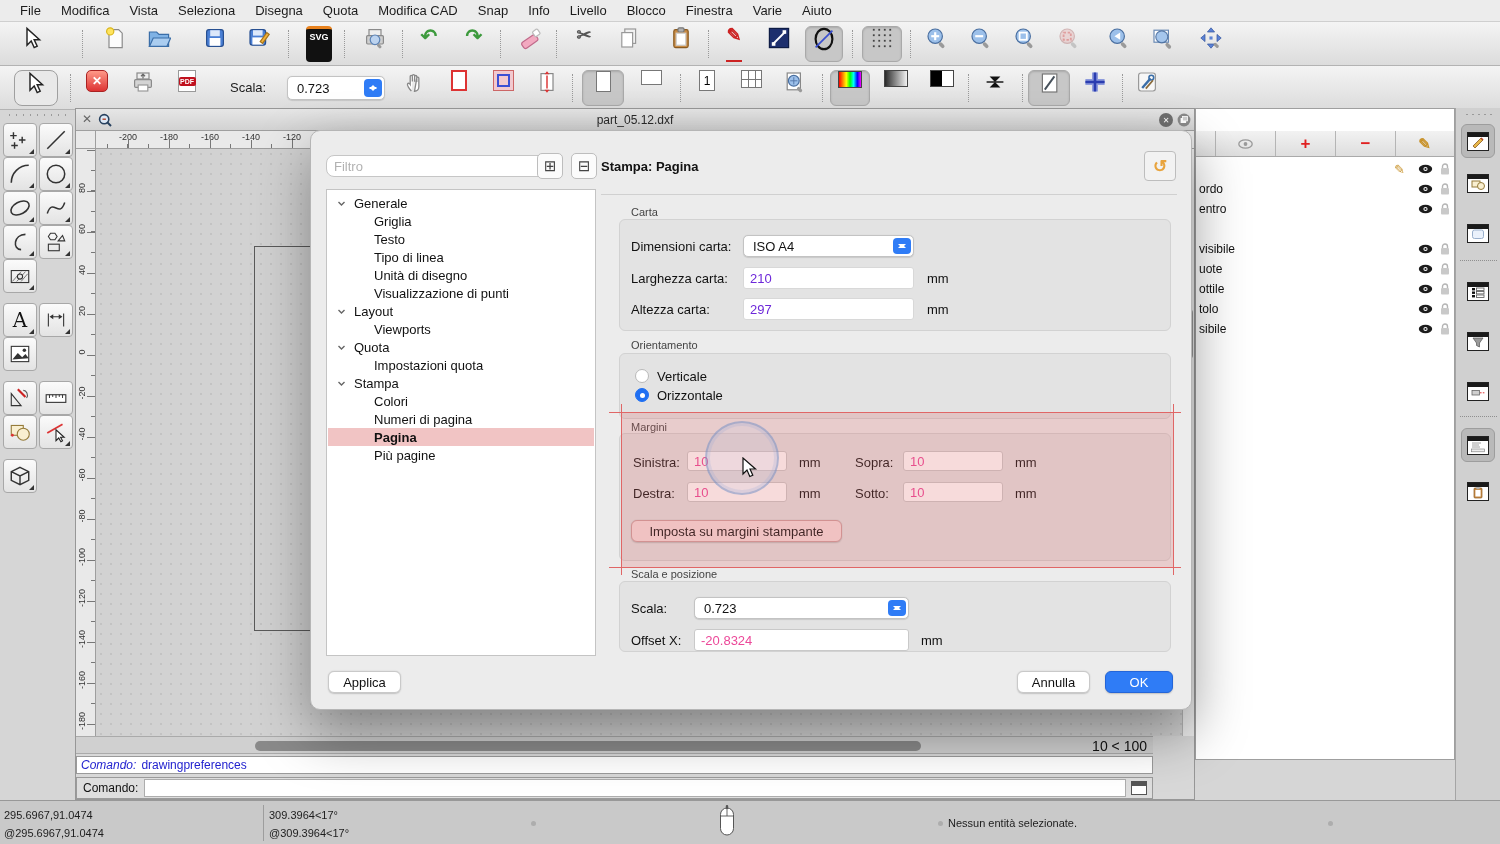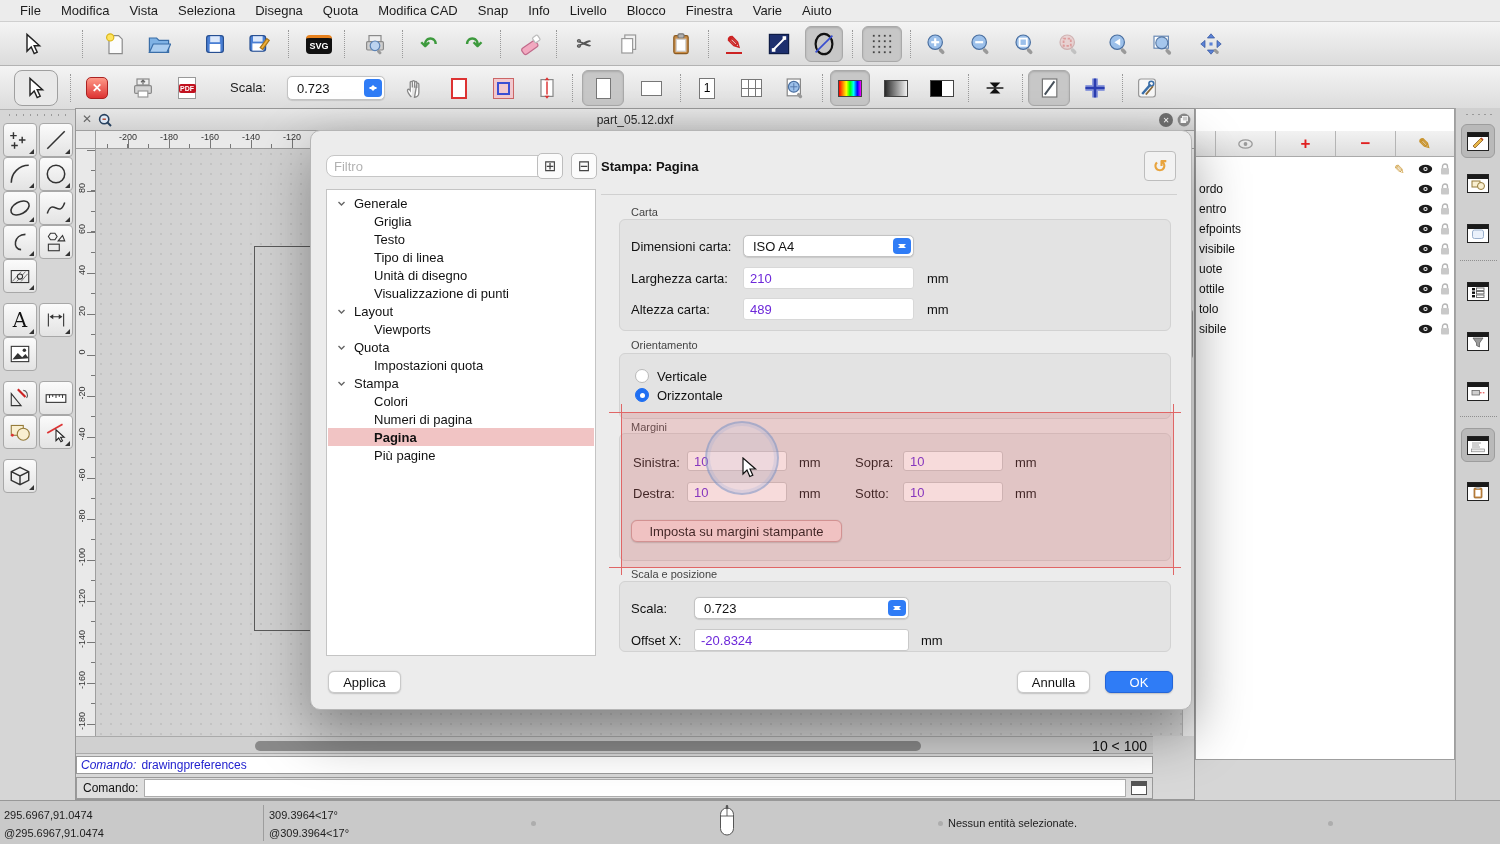--- a/index.html
+++ b/index.html
@@ -8,21 +8,21 @@
   .abs { position:absolute; }
 
   
   #menubar { left:0; top:0; width:1500px; height:22px; background:#ececec; border-bottom:1px solid #cfcfcf; display:flex; align-items:center; padding-left:10px; }
   #menubar .mi { font-size:13px; color:#1c1c1c; padding:0 10px; }
 
   
   .tbar { left:0; width:1500px; background:linear-gradient(#f4f4f4,#dcdcdc); border-bottom:1px solid #b3b3b3; }
   #tbar1 { top:22px; height:44px; }
   #tbar2 { top:66px; height:44px; }
-  .tbtn { position:absolute; top:4px; width:38px; height:36px; border-radius:6px; display:flex; align-items:center; justify-content:center; }
+  .tbtn { position:absolute; top:4px; width:38px; height:36px; border-radius:6px; display:flex; justify-content:center; }
   .tbtn svg { width:24px; height:24px; }
   .tbtn.pressed { background:#c7c7c7; border:1px solid #a9a9a9; box-shadow:inset 0 1px 2px rgba(0,0,0,.15); }
   .tbtn.outlined { border:1px solid #9f9f9f; background:#e9e9e9; border-radius:8px; }
   .vsep { position:absolute; top:8px; height:28px; border-left:1px dotted #999; width:0; }
   .glyph { font-size:20px; font-weight:bold; line-height:1; }
   .green { color:#3d9a3d; }
   .label13 { font-size:13px; color:#1c1c1c; }
 
   .combo { position:absolute; background:#fff; border:1px solid #c3c3c3; border-radius:5px; font-size:13px; color:#111; display:flex; align-items:center; padding-left:9px; box-shadow:0 0.5px 1px rgba(0,0,0,.12); }
   .step { position:absolute; right:2px; top:2px; bottom:2px; width:18px; background:#2f7cf6; border-radius:4px; }
@@ -104,21 +104,21 @@
   #hsep { left:290px; top:63px; width:576px; border-top:1px solid #d0d0d0; }
   #tree { left:15px; top:58px; width:270px; height:467px; background:#fff; border:1px solid #c4c4c4; overflow:hidden; }
   .ti { position:absolute; left:1px; right:1px; height:18px; display:flex; align-items:center; font-size:13px; color:#111; }
   .ti .chev { position:absolute; left:9px; top:5px; }
   .ti.g .tl { margin-left:26px; }
   .ti.c .tl { margin-left:46px; }
   .ti.sel { background:#f1c4c4; font-weight:bold; }
   .grp { position:absolute; background:#e3e3e3; border:1px solid #d2d2d2; border-radius:6px; }
   .leg { position:absolute; font-size:11px; color:#444; }
   .flbl { position:absolute; font-size:13px; color:#111; }
-  .inp { position:absolute; background:#fff; border:1px solid #c9c9c9; border-radius:3px; font-size:13px; color:#6d28d9; display:flex; align-items:center; padding:0 6px; }
+  .inp { position:absolute; background:#fff; border:1px solid #c9c9c9; border-radius:3px; font-size:13px; color:#ec4899; display:flex; align-items:center; padding:0 6px; }
   .inp.dis { color:#6d28d9; border-color:#d8d8d8; }
   .unit { position:absolute; font-size:13px; color:#111; }
   .radio { position:absolute; width:14px; height:14px; border-radius:50%; border:1px solid #b9b9b9; background:#fff; }
   .radio.on { background:#1f6ff2; border-color:#1f6ff2; }
   .radio.on::after { content:""; position:absolute; left:4px; top:4px; width:5px; height:5px; border-radius:50%; background:#fff; }
   .mbtn { position:absolute; background:#fff; border:1px solid #c9c9c9; border-radius:6px; font-size:13px; color:#111; display:flex; align-items:center; justify-content:center; box-shadow:0 0.5px 1.5px rgba(0,0,0,.18); }
   .mbtn.primary { background:#2f7cf6; border-color:#2465d8; color:#fff; }
   .mbtn.pinkish { background:#f6dede; border-color:#cf9f9f; }
   #overlayred { left:310px; top:281px; width:552px; height:155px; background:rgba(221,105,105,.24); pointer-events:none; }
   .rline { position:absolute; background:#e06666; pointer-events:none; }
@@ -629,32 +629,20 @@
       <svg class="ic eye" style="left:222px" viewBox="0 0 15 10">
         <ellipse cx="7.5" cy="5" rx="6.7" ry="4.2" fill="#1c1c1c"></ellipse>
         <circle cx="7.5" cy="5" r="2.1" fill="#fff"></circle>
         <circle cx="7.5" cy="5" r="1.1" fill="#1c1c1c"></circle>
       </svg>
       <svg class="ic lock" style="left:244px" viewBox="0 0 10 13">
         <path d="M2.5 5 V3.5 a2.5 2.5 0 0 1 5 0 V5" fill="none" stroke="#b5b5b5" stroke-width="1.4"></path>
         <rect x="1" y="5" width="8" height="6.5" rx="1" fill="#c9c9c9"></rect>
       </svg>
     </div>
-  <div class="lrow" style="top:110px">
-      <span class="nm">efpoints</span>
-      <svg class="ic eye" style="left:222px" viewBox="0 0 15 10">
-        <ellipse cx="7.5" cy="5" rx="6.7" ry="4.2" fill="#1c1c1c"></ellipse>
-        <circle cx="7.5" cy="5" r="2.1" fill="#fff"></circle>
-        <circle cx="7.5" cy="5" r="1.1" fill="#1c1c1c"></circle>
-      </svg>
-      <svg class="ic lock" style="left:244px" viewBox="0 0 10 13">
-        <path d="M2.5 5 V3.5 a2.5 2.5 0 0 1 5 0 V5" fill="none" stroke="#b5b5b5" stroke-width="1.4"></path>
-        <rect x="1" y="5" width="8" height="6.5" rx="1" fill="#c9c9c9"></rect>
-      </svg>
-    </div>
   <div class="lrow" style="top:130px">
       <span class="nm">visibile</span>
       <svg class="ic eye" style="left:222px" viewBox="0 0 15 10">
         <ellipse cx="7.5" cy="5" rx="6.7" ry="4.2" fill="#1c1c1c"></ellipse>
         <circle cx="7.5" cy="5" r="2.1" fill="#fff"></circle>
         <circle cx="7.5" cy="5" r="1.1" fill="#1c1c1c"></circle>
       </svg>
       <svg class="ic lock" style="left:244px" viewBox="0 0 10 13">
         <path d="M2.5 5 V3.5 a2.5 2.5 0 0 1 5 0 V5" fill="none" stroke="#b5b5b5" stroke-width="1.4"></path>
         <rect x="1" y="5" width="8" height="6.5" rx="1" fill="#c9c9c9"></rect>
@@ -881,21 +869,21 @@
     <span>ISO A4</span>
       <span class="step"></span>
   </div>
   <span class="flbl" style="left:320px;top:140px">Larghezza carta:</span>
   <div class="inp dis" style="left:432px;top:136px;width:171px;height:22px">
       <span>210</span>
     </div>
   <span class="unit" style="left:616px;top:140px">mm</span>
   <span class="flbl" style="left:320px;top:171px">Altezza carta:</span>
   <div class="inp dis" style="left:432px;top:167px;width:171px;height:22px">
-      <span>489</span>
+      <span>297</span>
     </div>
   <span class="unit" style="left:616px;top:171px">mm</span>
 
   <span class="leg" style="left:320px;top:208px">Orientamento</span>
   <div class="grp" style="left:308px;top:222px;width:552px;height:66px"></div>
   <span class="radio" style="left:324px;top:238px"></span>
   <span class="flbl" style="left:346px;top:238px">Verticale</span>
   <span class="radio on" style="left:324px;top:257px"></span>
   <span class="flbl" style="left:346px;top:257px">Orizzontale</span>
 

